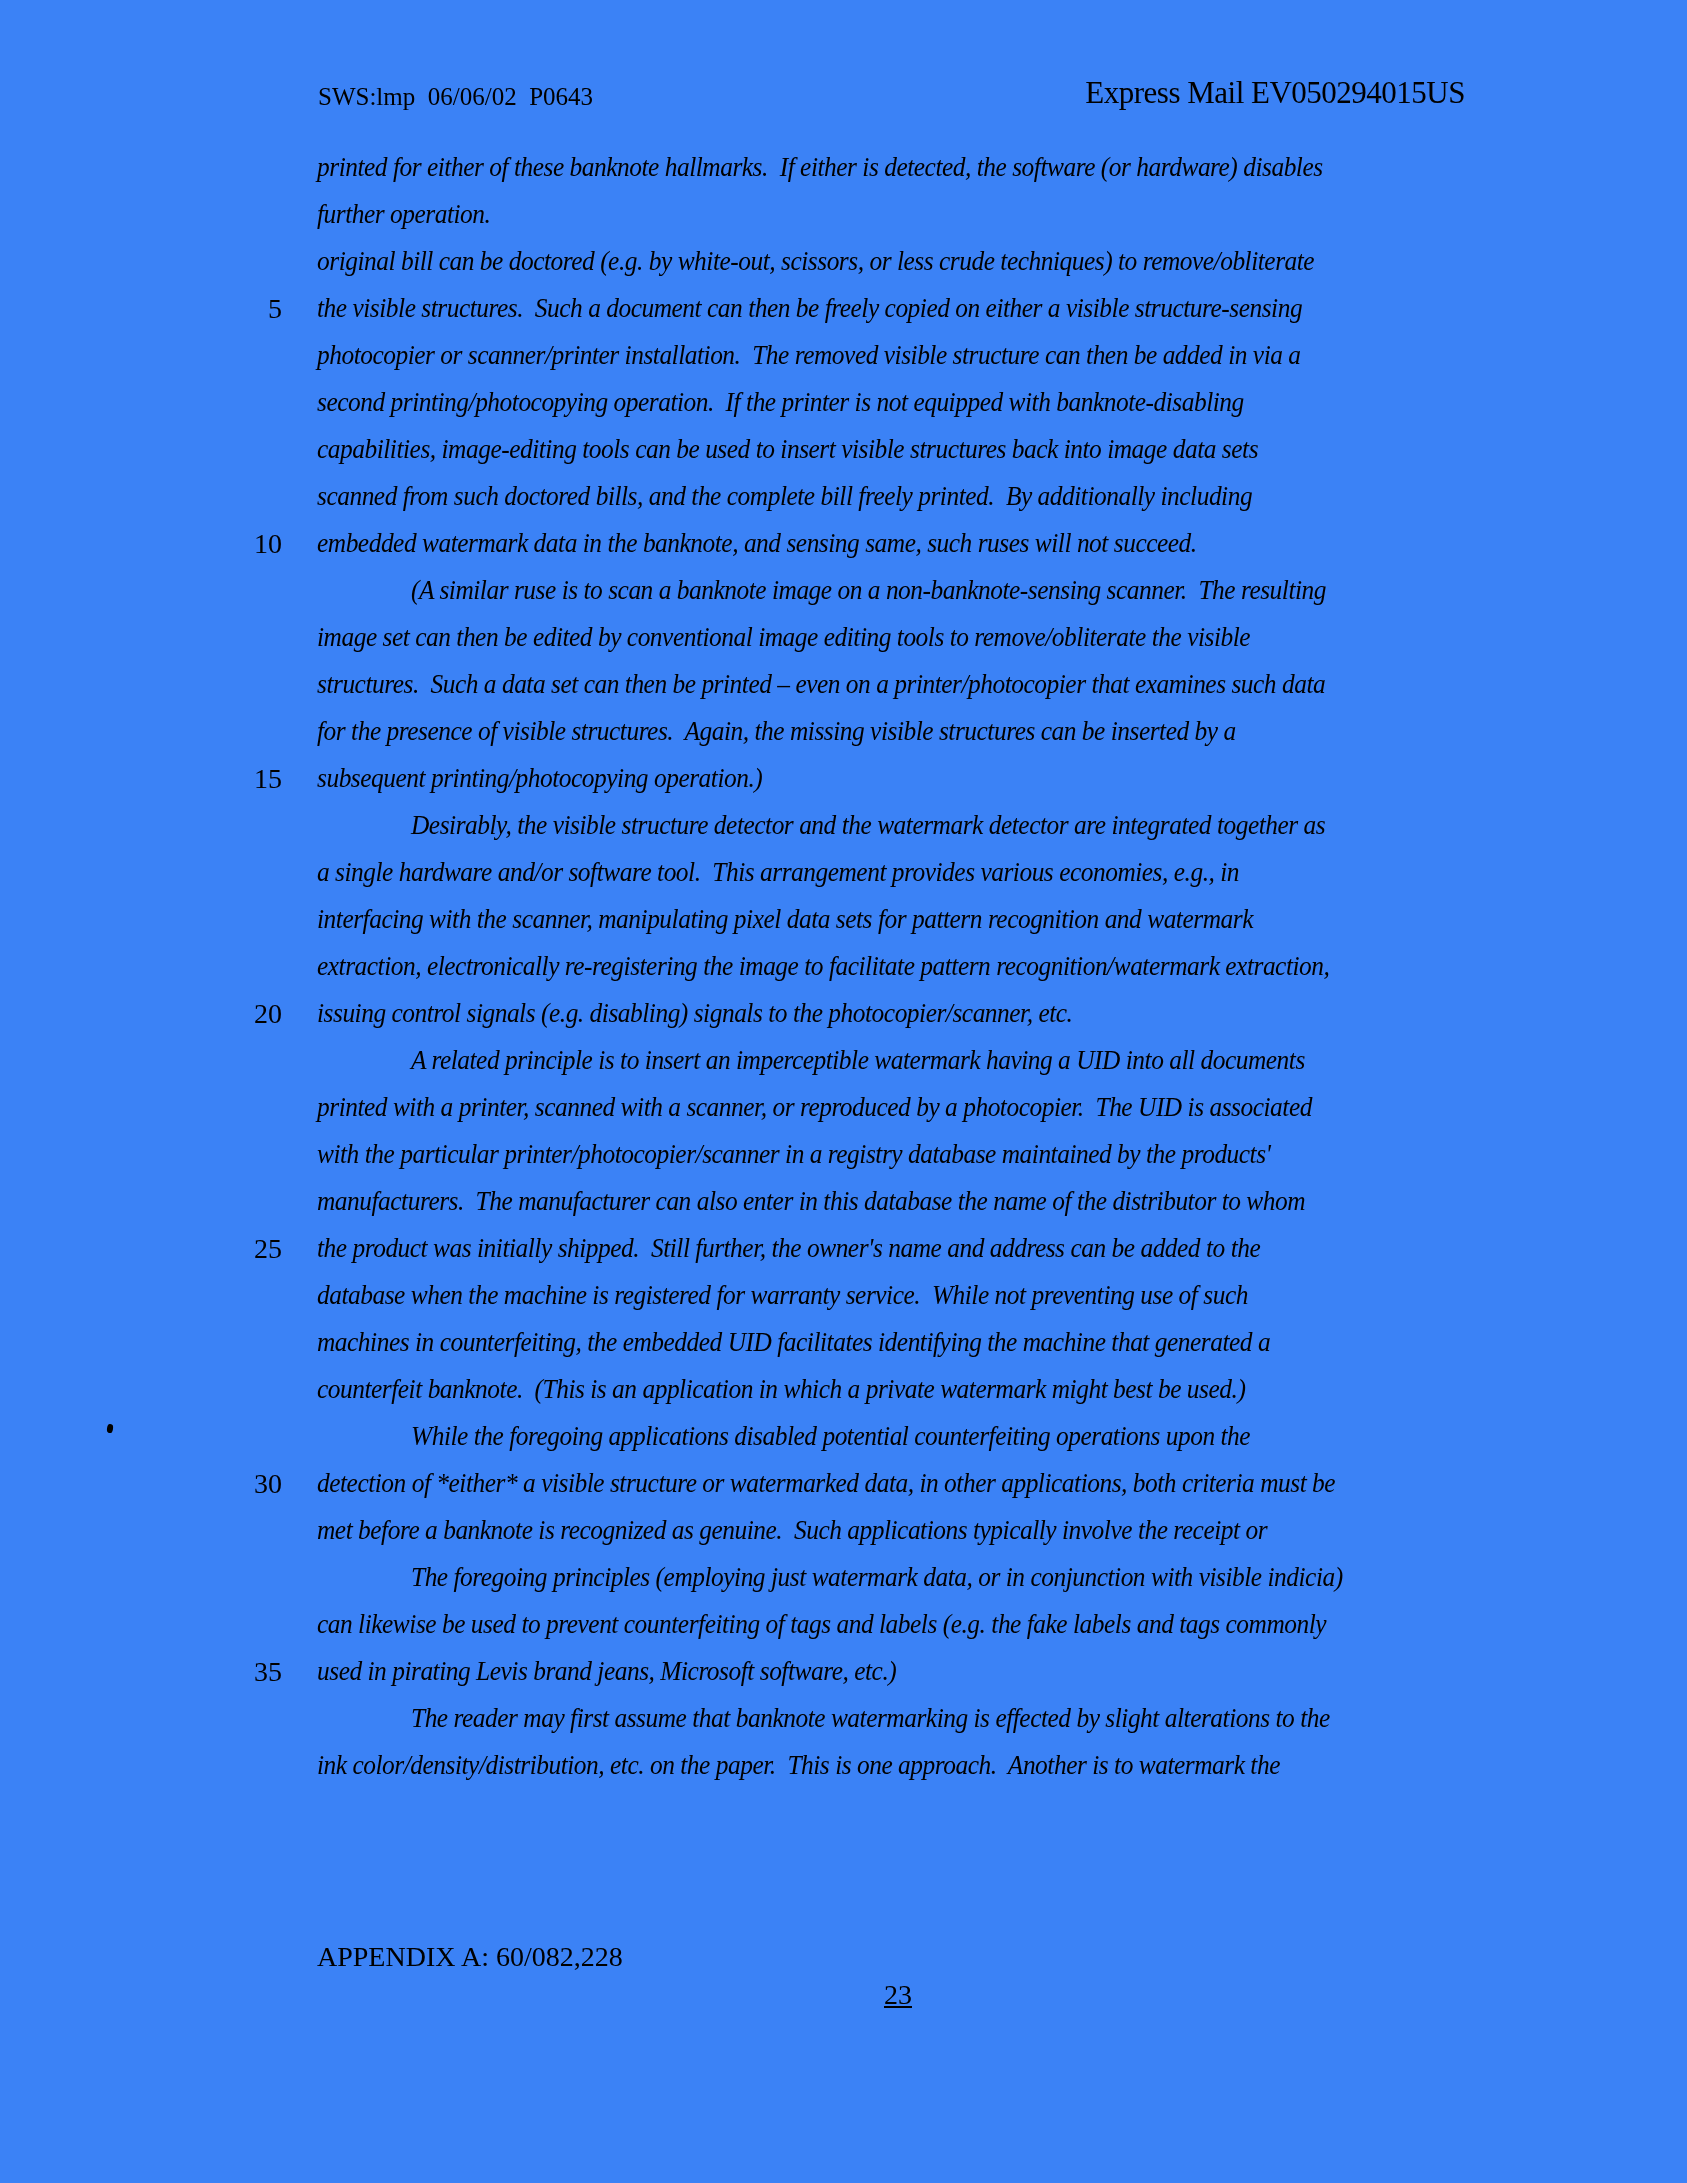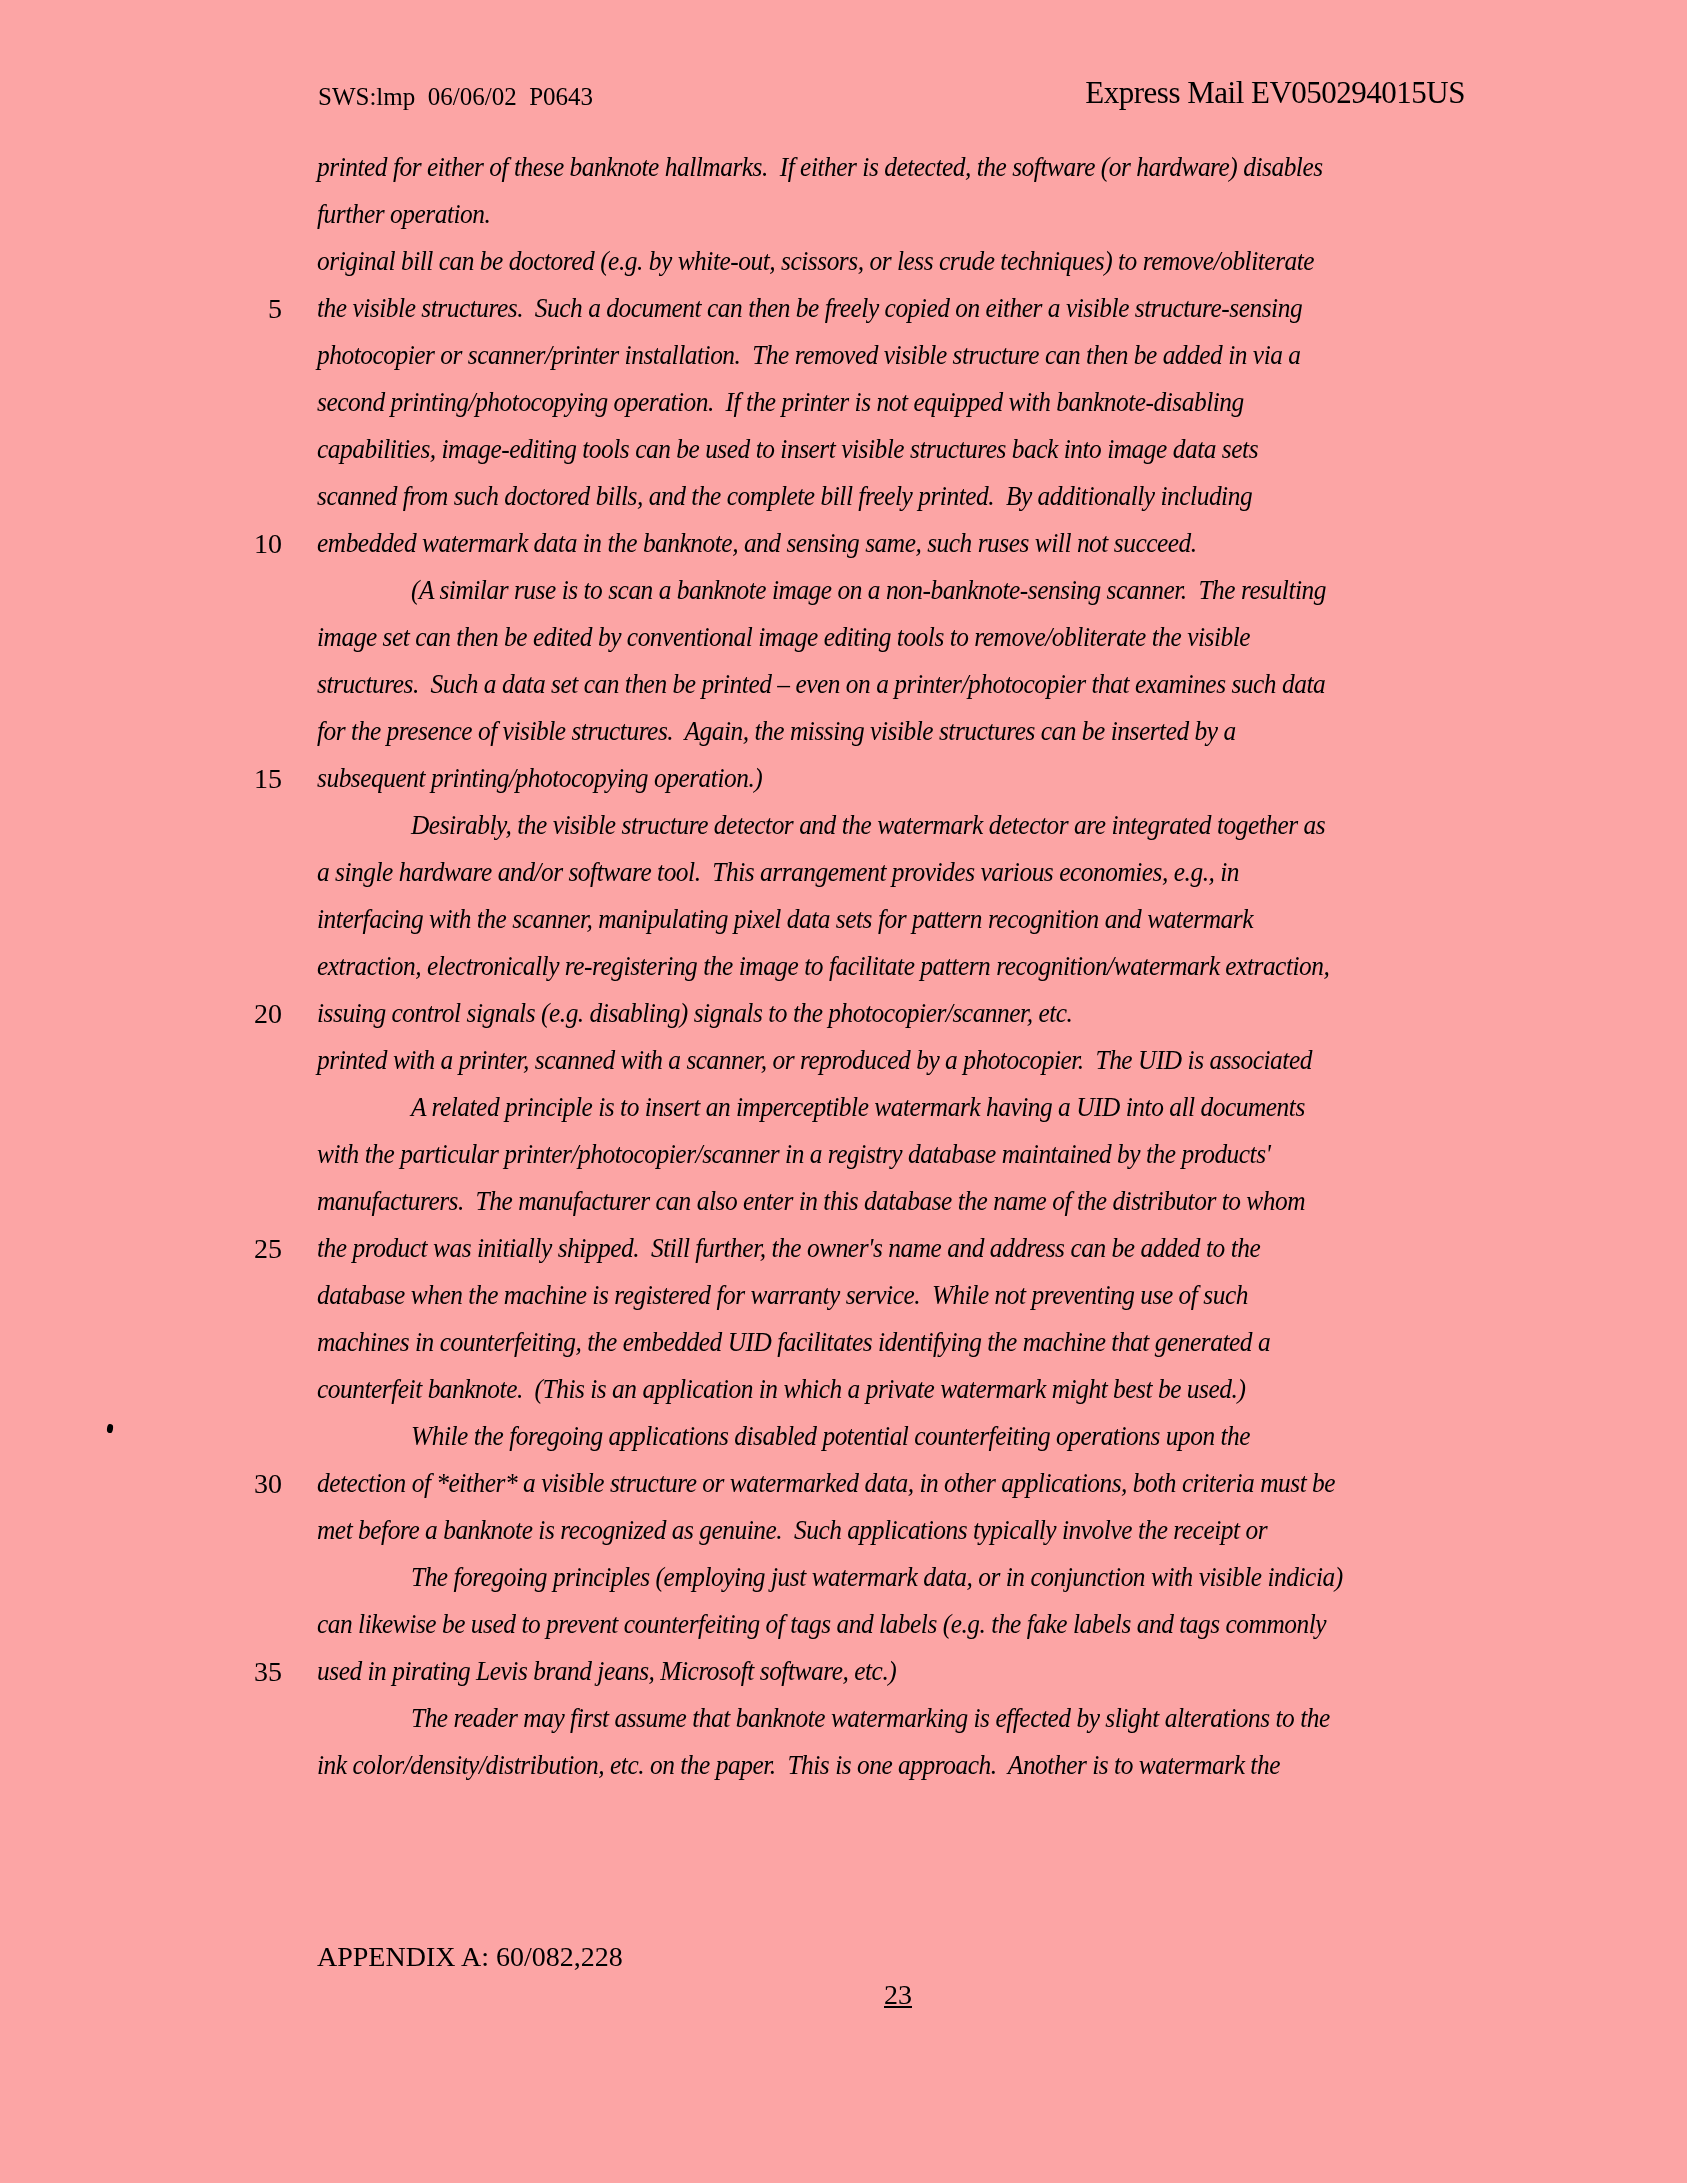--- a/index.html
+++ b/index.html
@@ -4,21 +4,21 @@
 <style>
   html, body { margin:0; padding:0; }
   body {
     width:1687px; height:2183px;
     background:#ffffff;
     position:relative;
     font-family:"Liberation Serif", serif;
     color:#000000;
     overflow:hidden;
   }
-  .page { position:absolute; inset:0; background:#fca5a5;padding-left:9px; }
+  .page { position:absolute; inset:0; background:#3b82f6;padding-left:9px; }
 
   
   .header-left {
     position:absolute; top:83px; left:318px;
     font-size:25px; white-space:pre; letter-spacing:0px;
   }
   .header-right {
     position:absolute; top:75px; right:222px;
     font-size:31px; white-space:pre; letter-spacing:-0.5px;
   }
@@ -83,22 +83,22 @@
       <div class="line"><span class="line-text indent">(A similar ruse is to scan a banknote image on a non-banknote-sensing scanner.  The resulting</span></div>
       <div class="line"><span class="line-text">image set can then be edited by conventional image editing tools to remove/obliterate the visible</span></div>
       <div class="line"><span class="line-text">structures.  Such a data set can then be printed – even on a printer/photocopier that examines such data</span></div>
       <div class="line"><span class="line-text">for the presence of visible structures.  Again, the missing visible structures can be inserted by a</span></div>
       <div class="line"><span class="line-num">15</span><span class="line-text">subsequent printing/photocopying operation.)</span></div>
       <div class="line"><span class="line-text indent">Desirably, the visible structure detector and the watermark detector are integrated together as</span></div>
       <div class="line"><span class="line-text">a single hardware and/or software tool.  This arrangement provides various economies, e.g., in</span></div>
       <div class="line"><span class="line-text">interfacing with the scanner, manipulating pixel data sets for pattern recognition and watermark</span></div>
       <div class="line"><span class="line-text">extraction, electronically re-registering the image to facilitate pattern recognition/watermark extraction,</span></div>
       <div class="line"><span class="line-num">20</span><span class="line-text">issuing control signals (e.g. disabling) signals to the photocopier/scanner, etc.</span></div>
+      <div class="line"><span class="line-text indent">A related principle is to insert an imperceptible watermark having a UID into all documents</span></div>
       <div class="line"><span class="line-text">printed with a printer, scanned with a scanner, or reproduced by a photocopier.  The UID is associated</span></div>
-      <div class="line"><span class="line-text indent">A related principle is to insert an imperceptible watermark having a UID into all documents</span></div>
       <div class="line"><span class="line-text">with the particular printer/photocopier/scanner in a registry database maintained by the products'</span></div>
       <div class="line"><span class="line-text">manufacturers.  The manufacturer can also enter in this database the name of the distributor to whom</span></div>
       <div class="line"><span class="line-num">25</span><span class="line-text">the product was initially shipped.  Still further, the owner's name and address can be added to the</span></div>
       <div class="line"><span class="line-text">database when the machine is registered for warranty service.  While not preventing use of such</span></div>
       <div class="line"><span class="line-text">machines in counterfeiting, the embedded UID facilitates identifying the machine that generated a</span></div>
       <div class="line"><span class="line-text">counterfeit banknote.  (This is an application in which a private watermark might best be used.)</span></div>
       <div class="line"><span class="line-text indent">While the foregoing applications disabled potential counterfeiting operations upon the</span></div>
       <div class="line"><span class="line-num">30</span><span class="line-text">detection of *either* a visible structure or watermarked data, in other applications, both criteria must be</span></div>
       <div class="line"><span class="line-text">met before a banknote is recognized as genuine.  Such applications typically involve the receipt or</span></div>
       <div class="line"><span class="line-text indent">The foregoing principles (employing just watermark data, or in conjunction with visible indicia)</span></div>

